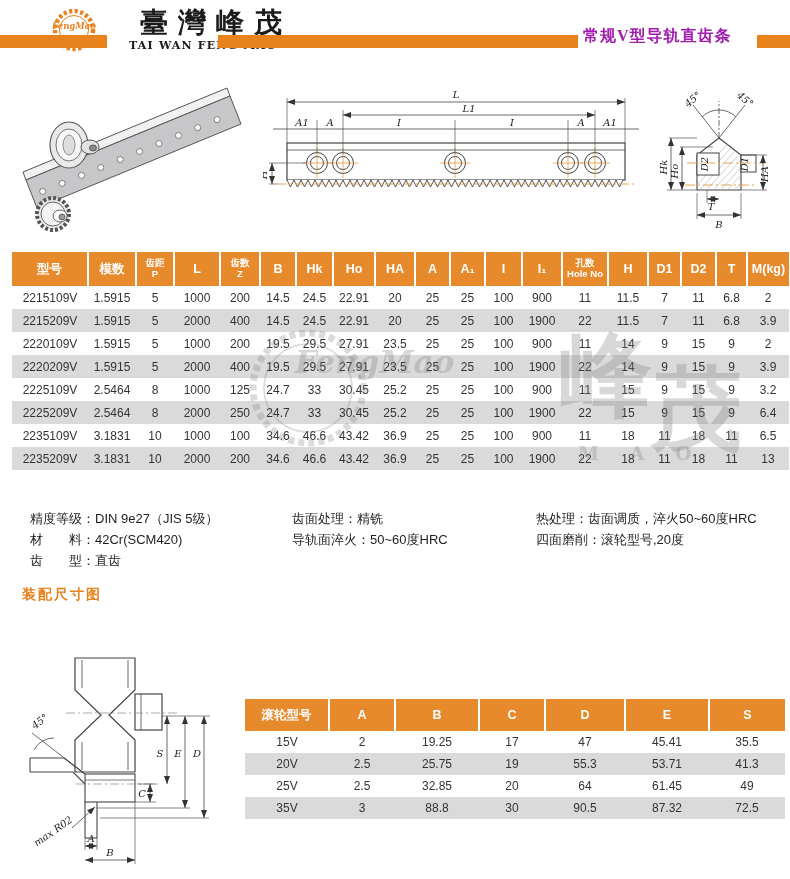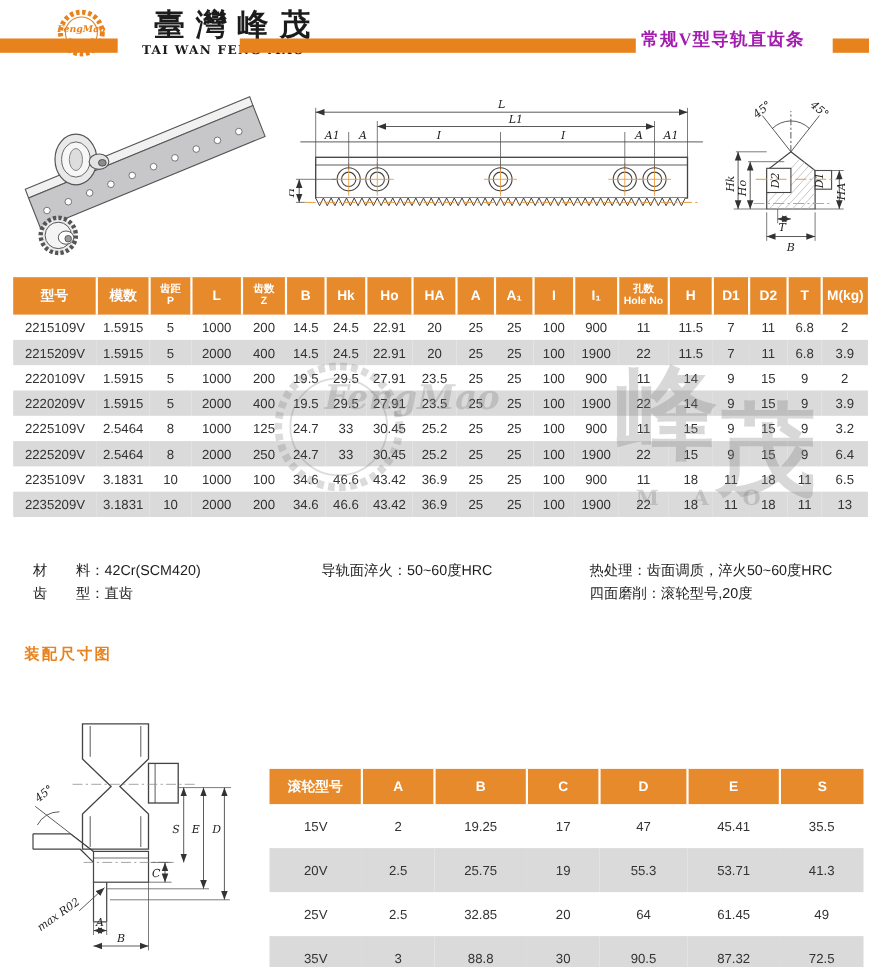--- a/index.html
+++ b/index.html
@@ -25,21 +25,21 @@
   .main-table th{background:var(--thOrange);color:#fff;font-size:12.5px;font-weight:bold;
     height:34px;border-right:2px solid #fff;white-space:pre-line;line-height:1.12;padding:0;text-align:center;}
   .main-table th.sm{font-size:9.5px;}
   .main-table th:last-child{border-right:none;margin-left:20px;}
   .main-table td{font-size:12px;color:#333;text-align:center;height:23px;padding:0;}
   tr.alt{background:var(--alt);}
   .roller-table{position:absolute;left:245px;top:699px;width:540px;}
   .roller-table th{background:var(--thOrange);color:#fff;font-size:12.5px;font-weight:bold;
     height:32px;border-right:2px solid #fff;padding:0;text-align:center;}
   .roller-table th:last-child{border-right:none;}
-  .roller-table td{font-size:12px;color:#333;text-align:center;height:40px;padding:0;}
+  .roller-table td{font-size:12px;color:#333;text-align:center;height:22px;padding:0;}
 
   
   .spec-col{position:absolute;font-size:13px;color:#1e1e1e;line-height:21px;}
   .assembly-title{position:absolute;left:22px;top:586px;font-size:14px;font-weight:bold;
     color:var(--orange);letter-spacing:2px;}
 
   
   .wm{position:absolute;left:12px;top:252px;width:777px;height:218px;overflow:hidden;
       pointer-events:none;z-index:3;}
   .wm *{position:absolute;color:rgba(125,125,125,.30);}
@@ -458,24 +458,26 @@
       <circle cx="78" cy="78" r="55" fill="none" stroke="rgba(125,125,125,.28)" stroke-width="7" stroke-dasharray="6 4"></circle>
       <circle cx="78" cy="78" r="44" fill="none" stroke="rgba(125,125,125,.28)" stroke-width="1.6"></circle>
     </svg>
     <span class="script" style="left:283px;top:92px">FengMao</span>
     <span class="cn" style="left:548px;top:62px">峰</span>
     <span class="cn" style="left:638px;top:96px">茂</span>
     <span class="en" style="left:566px;top:190px">M A O</span>
   </div>
 
   <div class="spec-col" style="left:30px;top:508px">
+    <div>精度等级：DIN 9e27（JIS 5级）</div>
     <div>材　　料：42Cr(SCM420)</div>
     <div>齿　　型：直齿</div>
   </div>
   <div class="spec-col" style="left:292px;top:508px">
+    <div>齿面处理：精铣</div>
     <div>导轨面淬火：50~60度HRC</div>
   </div>
   <div class="spec-col" style="left:536px;top:508px">
     <div>热处理：齿面调质，淬火50~60度HRC</div>
     <div>四面磨削：滚轮型号,20度</div>
   </div>
 
   <div class="assembly-title">装配尺寸图</div>
 
   <svg class="abs" style="left:28px;top:632px" width="212" height="244" viewBox="0 0 212 244">

